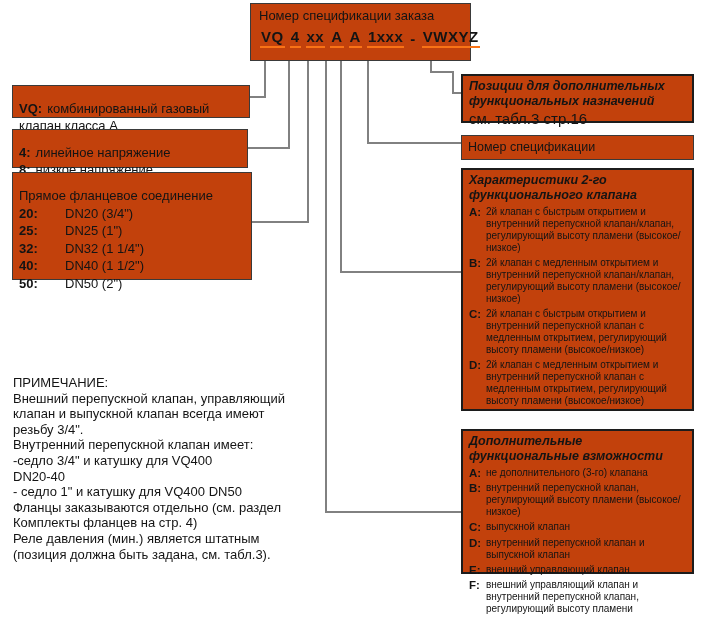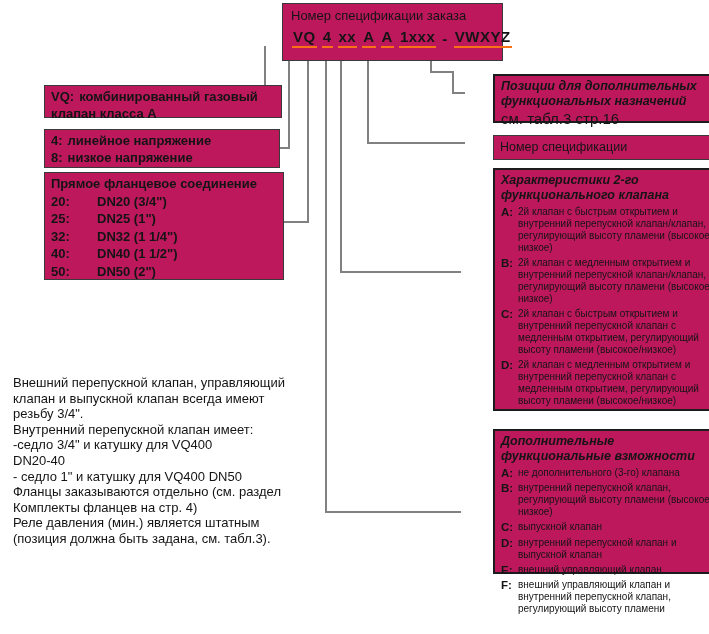--- a/index.html
+++ b/index.html
@@ -1,35 +1,35 @@
 <!DOCTYPE html>
 <html><head>
 <meta charset="utf-8">
 <style>
   html,body { margin:0; padding:0; background:#ffffff; }
   .canvas {
     position:relative; width:709px; height:634px; background:#fff;
     font-family:"Liberation Sans","DejaVu Sans",sans-serif; color:#141414;
     overflow:hidden;
   }
-  .box { position:absolute; background:#be185d; border:1px solid #3a3a3a; box-sizing:border-box;margin-left:32px; }
+  .box { position:absolute; background:#c2410c; border:1px solid #3a3a3a; box-sizing:border-box; }
   .box.bold { border:2px solid #1c1c1c; }
   .line { position:absolute; background:#818181; }
   .line.v { width:2px; }
   .line.h { height:2px; }
 
   
   .codebox { padding:4px 8px 0 8px; }
   .codebox .lbl { font-size:13px; }
   .coderow { display:flex; align-items:flex-end; margin-top:5px; margin-left:1px; }
   .seg { font-weight:bold; font-size:15px; letter-spacing:.5px; margin-right:5px; padding:0 1px 1px 1px; }
   .seg.u { border-bottom:2px solid #f97316; }
 
   
-  .lbox { font-size:13px; line-height:1.28; padding:3px 6px;font-weight:bold; }
+  .lbox { font-size:13px; line-height:1.28; padding:15px 6px; }
   .kv { display:flex; }
   .kv b { margin-right:5px; flex:none; }
   .kv b:empty { margin:0; }
   .ftitle { font-size:13px; }
   .frow { display:flex; font-size:13px; line-height:1.35; }
   .frow b { width:46px; flex:none; }
 
   
   .note { position:absolute; left:13px; top:375px; width:345px; font-size:13px; line-height:1.2; }
   .note .nbody { white-space:pre-line; }
@@ -125,20 +125,21 @@
           <span>DN40 (1 1/2")</span>
         </div>
         <div class="frow">
           <b>50:</b>
           <span>DN50 (2")</span>
         </div>
       </div>
   </div>
 
   <div class="note">
+    <div class="ntitle">ПРИМЕЧАНИЕ:</div>
     <div class="nbody">Внешний перепускной клапан, управляющий
 клапан и выпускной клапан всегда имеют
 резьбу 3/4".
 Внутренний перепускной клапан имеет:
  -седло 3/4" и катушку для VQ400
 DN20-40
 - седло 1" и катушку для VQ400 DN50
 Фланцы заказываются отдельно (см. раздел
 Комплекты фланцев на стр. 4)
 Реле давления (мин.) является штатным

